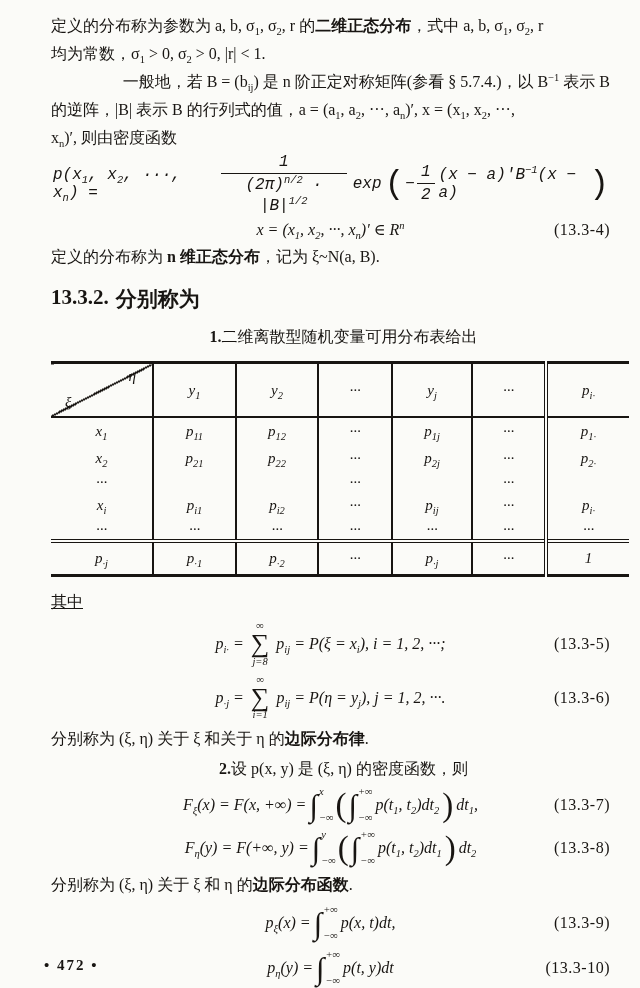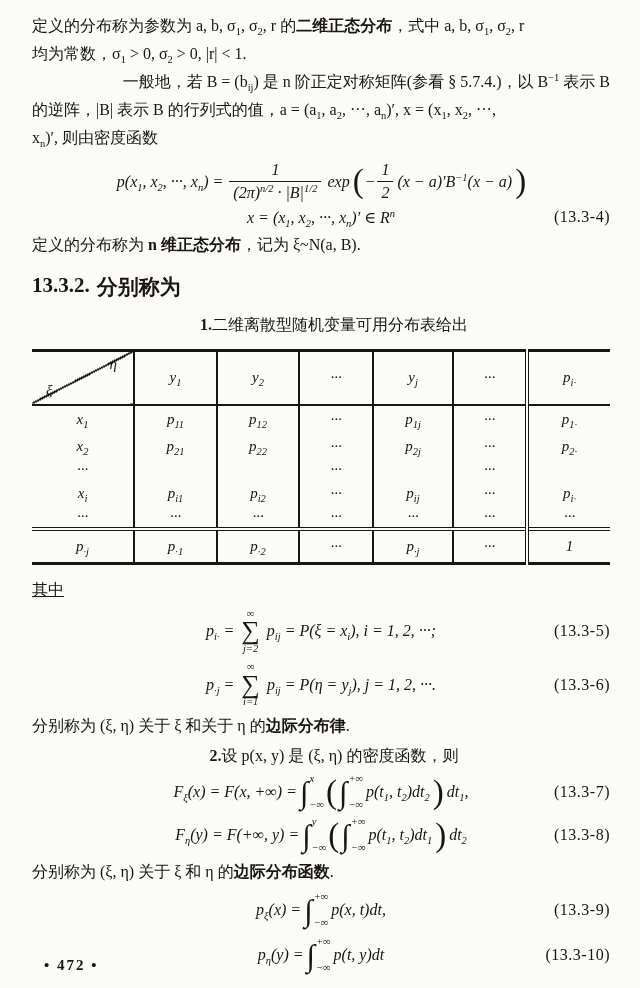--- a/index.html
+++ b/index.html
@@ -2,21 +2,21 @@
 <html><head>
 <meta charset="utf-8">
 <style>
   html,body{margin:0;padding:0;}
   body{
     width:640px;height:988px;overflow:hidden;
     background:#fbfbf8;color:#181512;
     font-family:"Liberation Serif","DejaVu Serif",serif;
     font-size:16px;
   }
-  .page{box-sizing:border-box;width:640px;height:988px;padding:12px 30px 0 32px;position:relative;}
+  .page{box-sizing:border-box;width:640px;height:988px;padding:12px 30px 0 51px;position:relative;}
   .line{line-height:28px;}
   .b{font-weight:bold;}
   .ind{text-indent:28px;text-align:right;}
   sub,sup{font-size:10.5px;font-style:inherit;line-height:0;}
   sub{vertical-align:-4px;}
   sup{vertical-align:6px;}
 
   
   .formula{position:relative;display:flex;justify-content:center;align-items:center;font-style:italic;margin:4px 0;}
   .formula>*{margin:0 2px;}
@@ -57,21 +57,21 @@
 
 <div class="page">
 
   <div class="line"><span>定义的分布称为参数为 a, b, σ<sub>1</sub>, σ<sub>2</sub>, r 的</span><span class="b">二维正态分布</span><span>，式中 a, b, σ<sub>1</sub>, σ<sub>2</sub>, r</span></div>
   <div class="line">均为常数，σ<sub>1</sub> &gt; 0, σ<sub>2</sub> &gt; 0, |r| &lt; 1.</div>
 
   <div class="line ind">一般地，若 B = (b<sub>ij</sub>) 是 n 阶正定对称矩阵(参看 § 5.7.4.)，以 B<sup>−1</sup> 表示 B</div>
   <div class="line">的逆阵，|B| 表示 B 的行列式的值，a = (a<sub>1</sub>, a<sub>2</sub>, ···, a<sub>n</sub>)′, x = (x<sub>1</sub>, x<sub>2</sub>, ···,</div>
   <div class="line">x<sub>n</sub>)′, 则由密度函数</div>
 
-  <div class="formula" style="margin-top:8px;">
+  <div class="formula" style="margin-top:0;font-family:Liberation Mono, monospace;">
     <span>p(x<sub>1</sub>, x<sub>2</sub>, ···, x<sub>n</sub>) =</span>
     <span class="frac">
         <span>1</span>
         <span class="den">(2π)<sup>n/2</sup> · |B|<sup>1/2</sup></span>
       </span>
     <span>exp</span>
     <span class="bigp">(</span>
     <span style="margin:0;">−</span>
     <span class="frac" style="margin:0 2px;">
         <span>1</span>
@@ -174,21 +174,21 @@
   </tbody>
     </table>
 
   <div class="qz">其中</div>
 
   <div class="formula" style="margin-top:6px;">
     <span>p<sub>i·</sub> =</span>
     <span class="sum">
         <span class="lim">∞</span>
         <span class="op">∑</span>
-        <span class="lim">j=2</span>
+        <span class="lim">j=8</span>
       </span>
     <span>p<sub>ij</sub> = P(ξ = x<sub>i</sub>), i = 1, 2, ···;</span>
     <span class="tag">(13.3-5)</span>
   </div>
 
   <div class="formula" style="margin-top:8px;">
     <span>p<sub>·j</sub> =</span>
     <span class="sum">
         <span class="lim">∞</span>
         <span class="op">∑</span>

